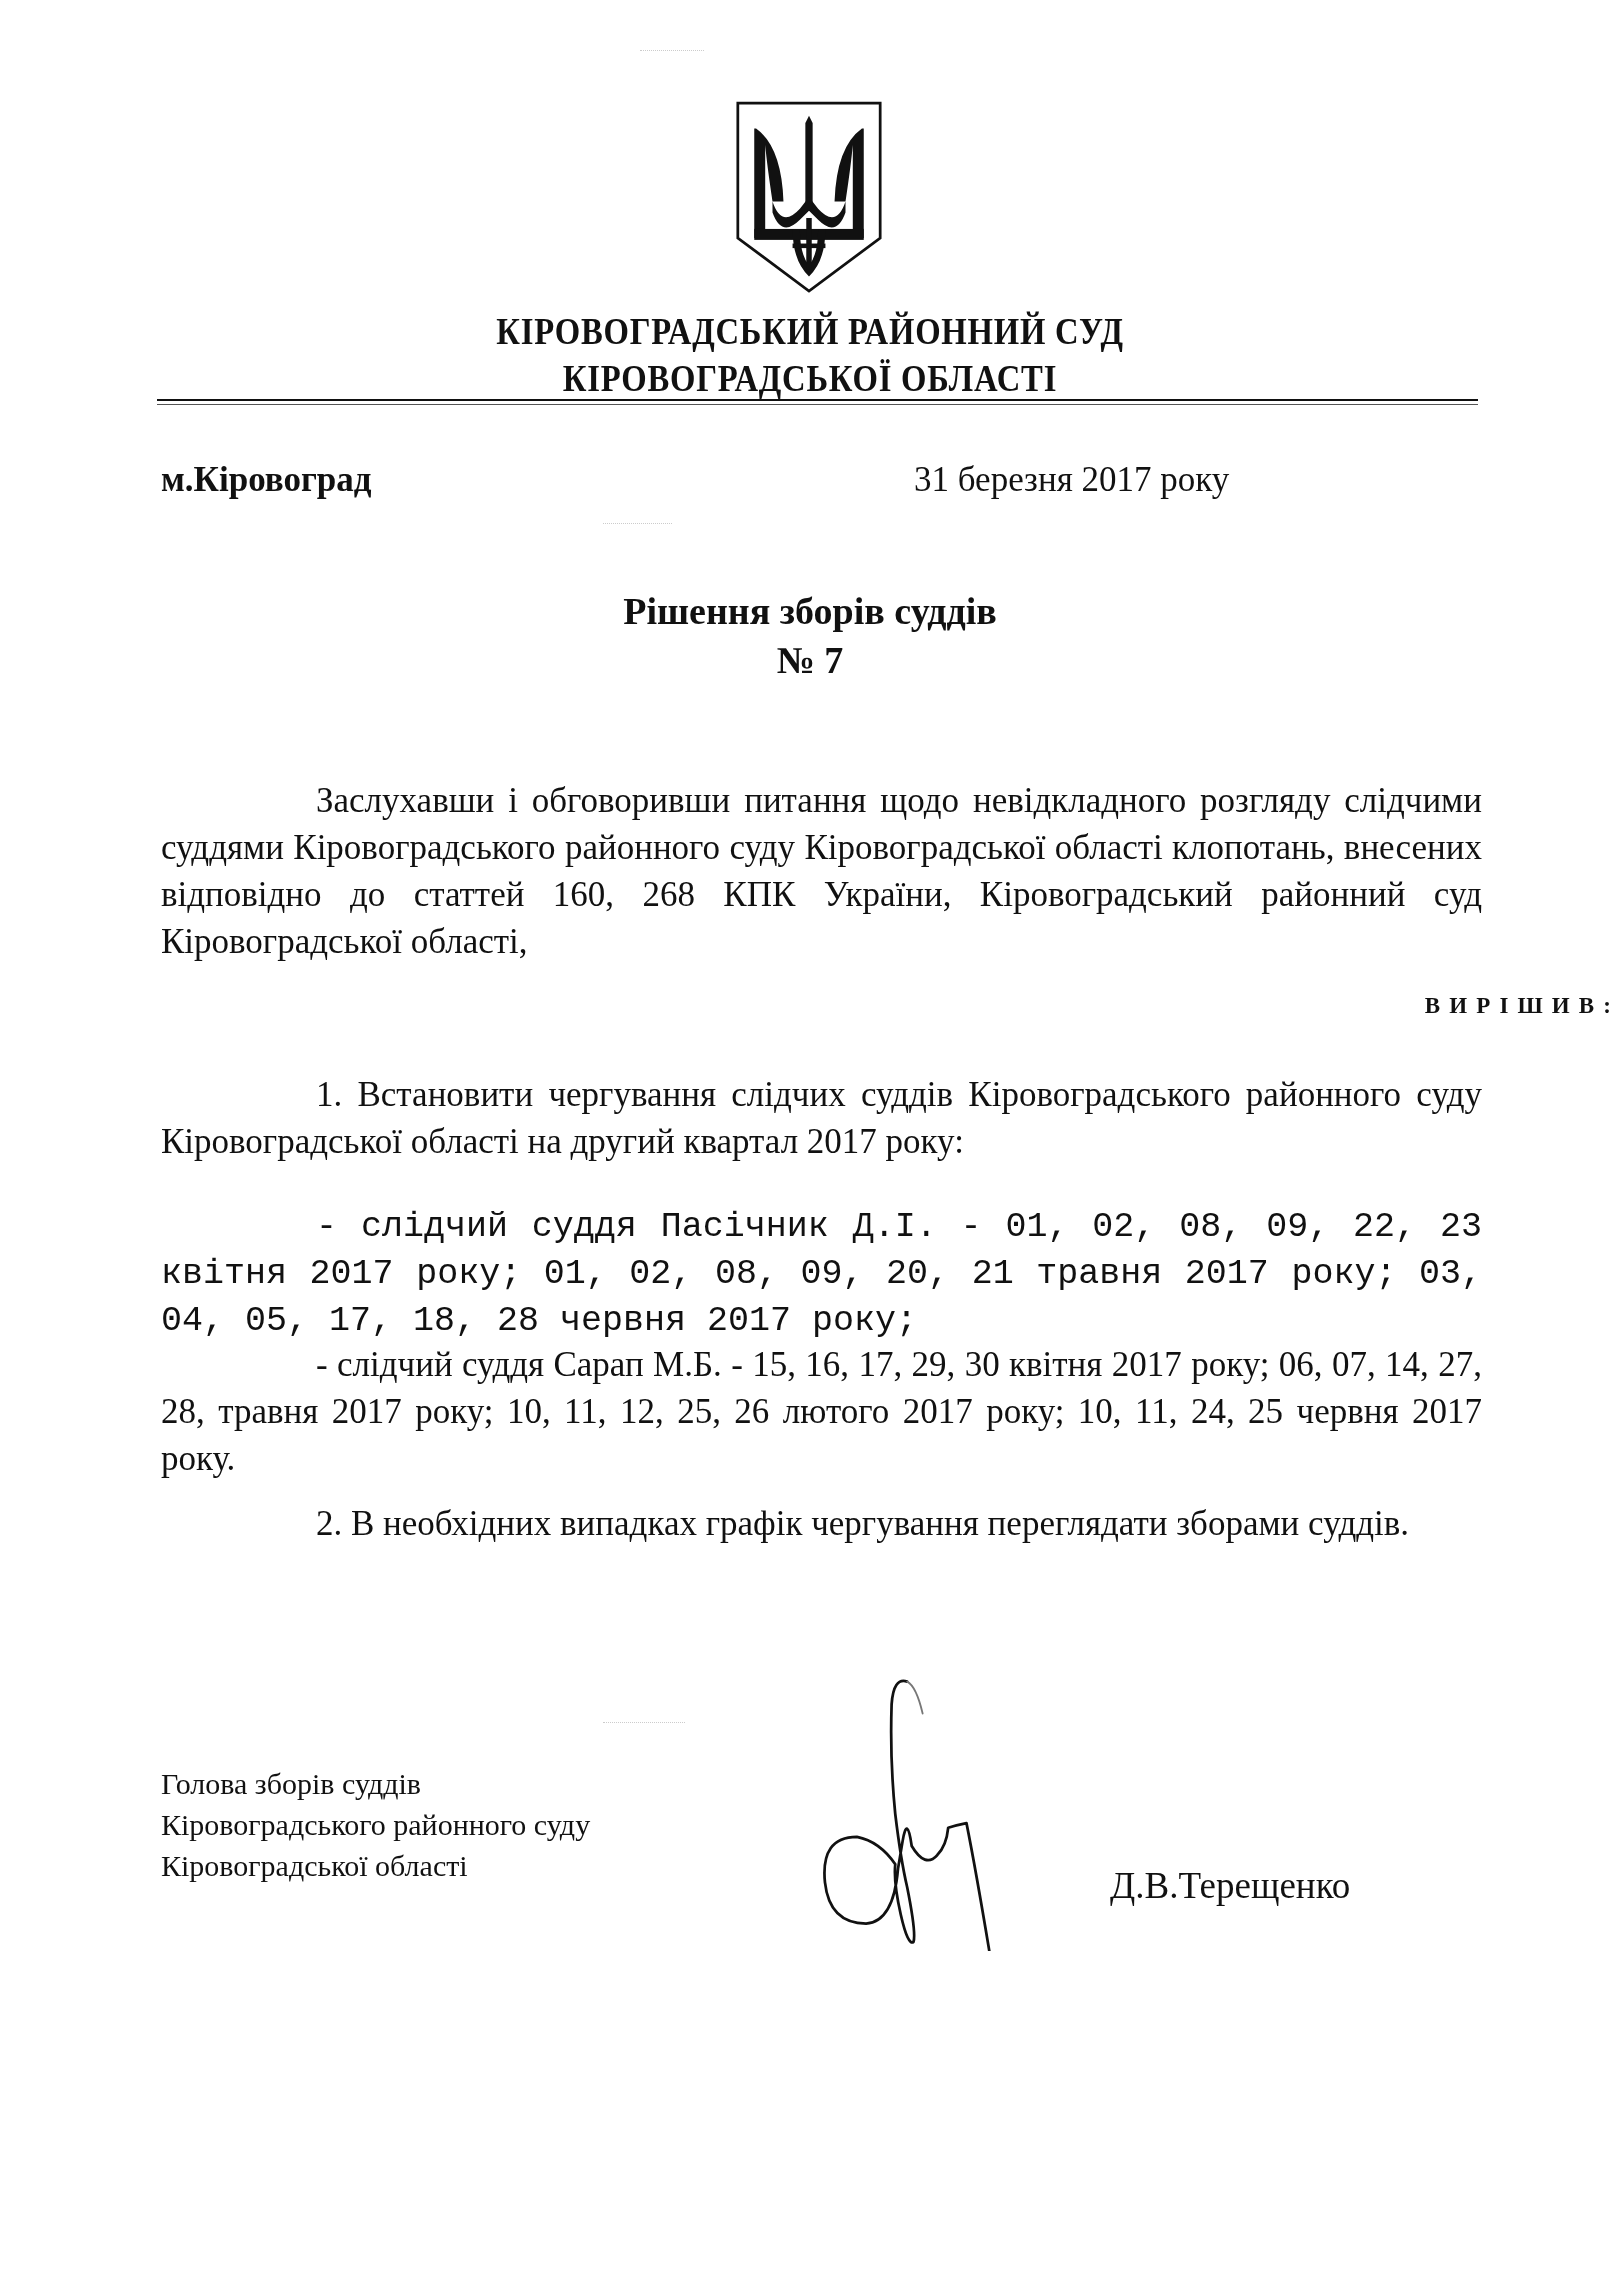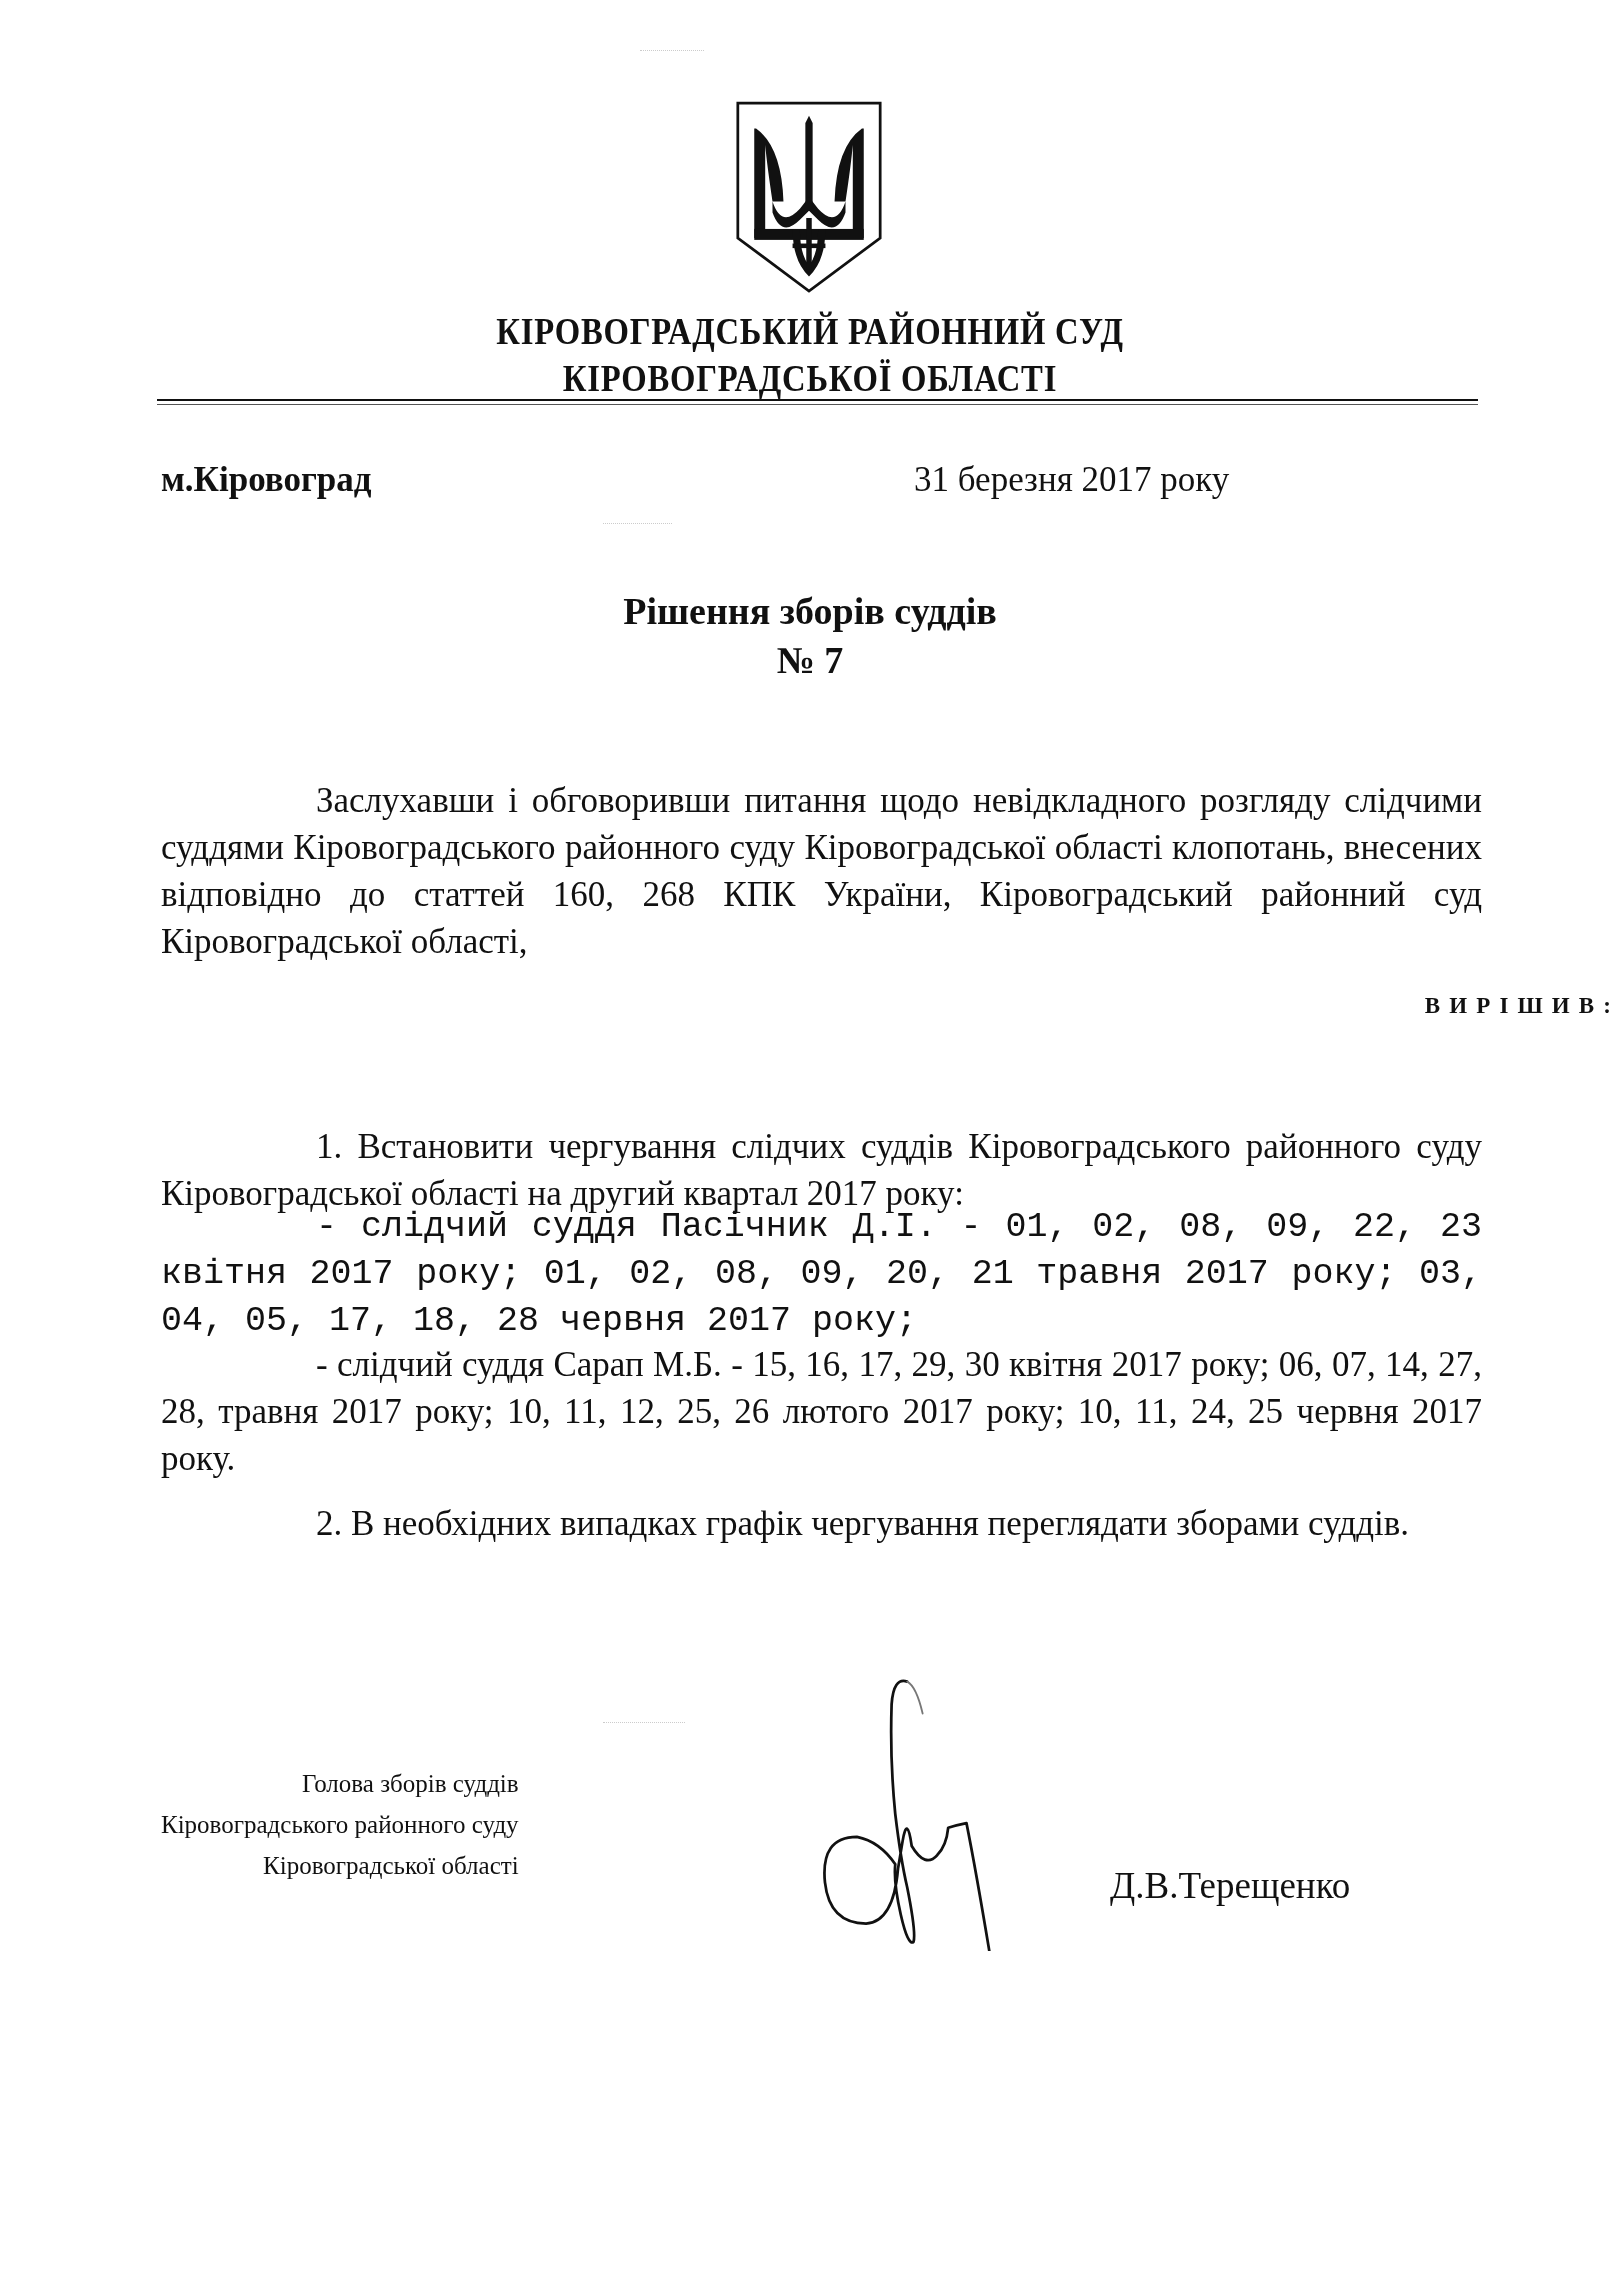--- a/index.html
+++ b/index.html
@@ -89,31 +89,30 @@
     .decided {
       position: absolute;
       left: 0; width: 1620px;
       text-align: right;
       font-weight: bold;
       font-size: 23px;
       letter-spacing: 9.1px;
       top: 994px;
       line-height: 1;
     }
-    .p-item1 { top: 1123px; }
+    .p-item1 { top: 1071px; }
     .p-judge1 { top: 1204px; font-family: Liberation Mono, monospace; }
     .p-judge2 { top: 1341px; }
     .p-item2 { top: 1500px; }
     .signer {
       position: absolute;
       left: 161px;
       top: 1763px;
-      font-size: 25px;
+      font-size: 30px;
       line-height: 41px;
-      text-align: right;
     }
     .signer div { white-space: nowrap; }
     .signature {
       position: absolute;
       left: 793px;
       top: 1677px;
       width: 210px;
       height: 274px;
     }
     .signer-name {

